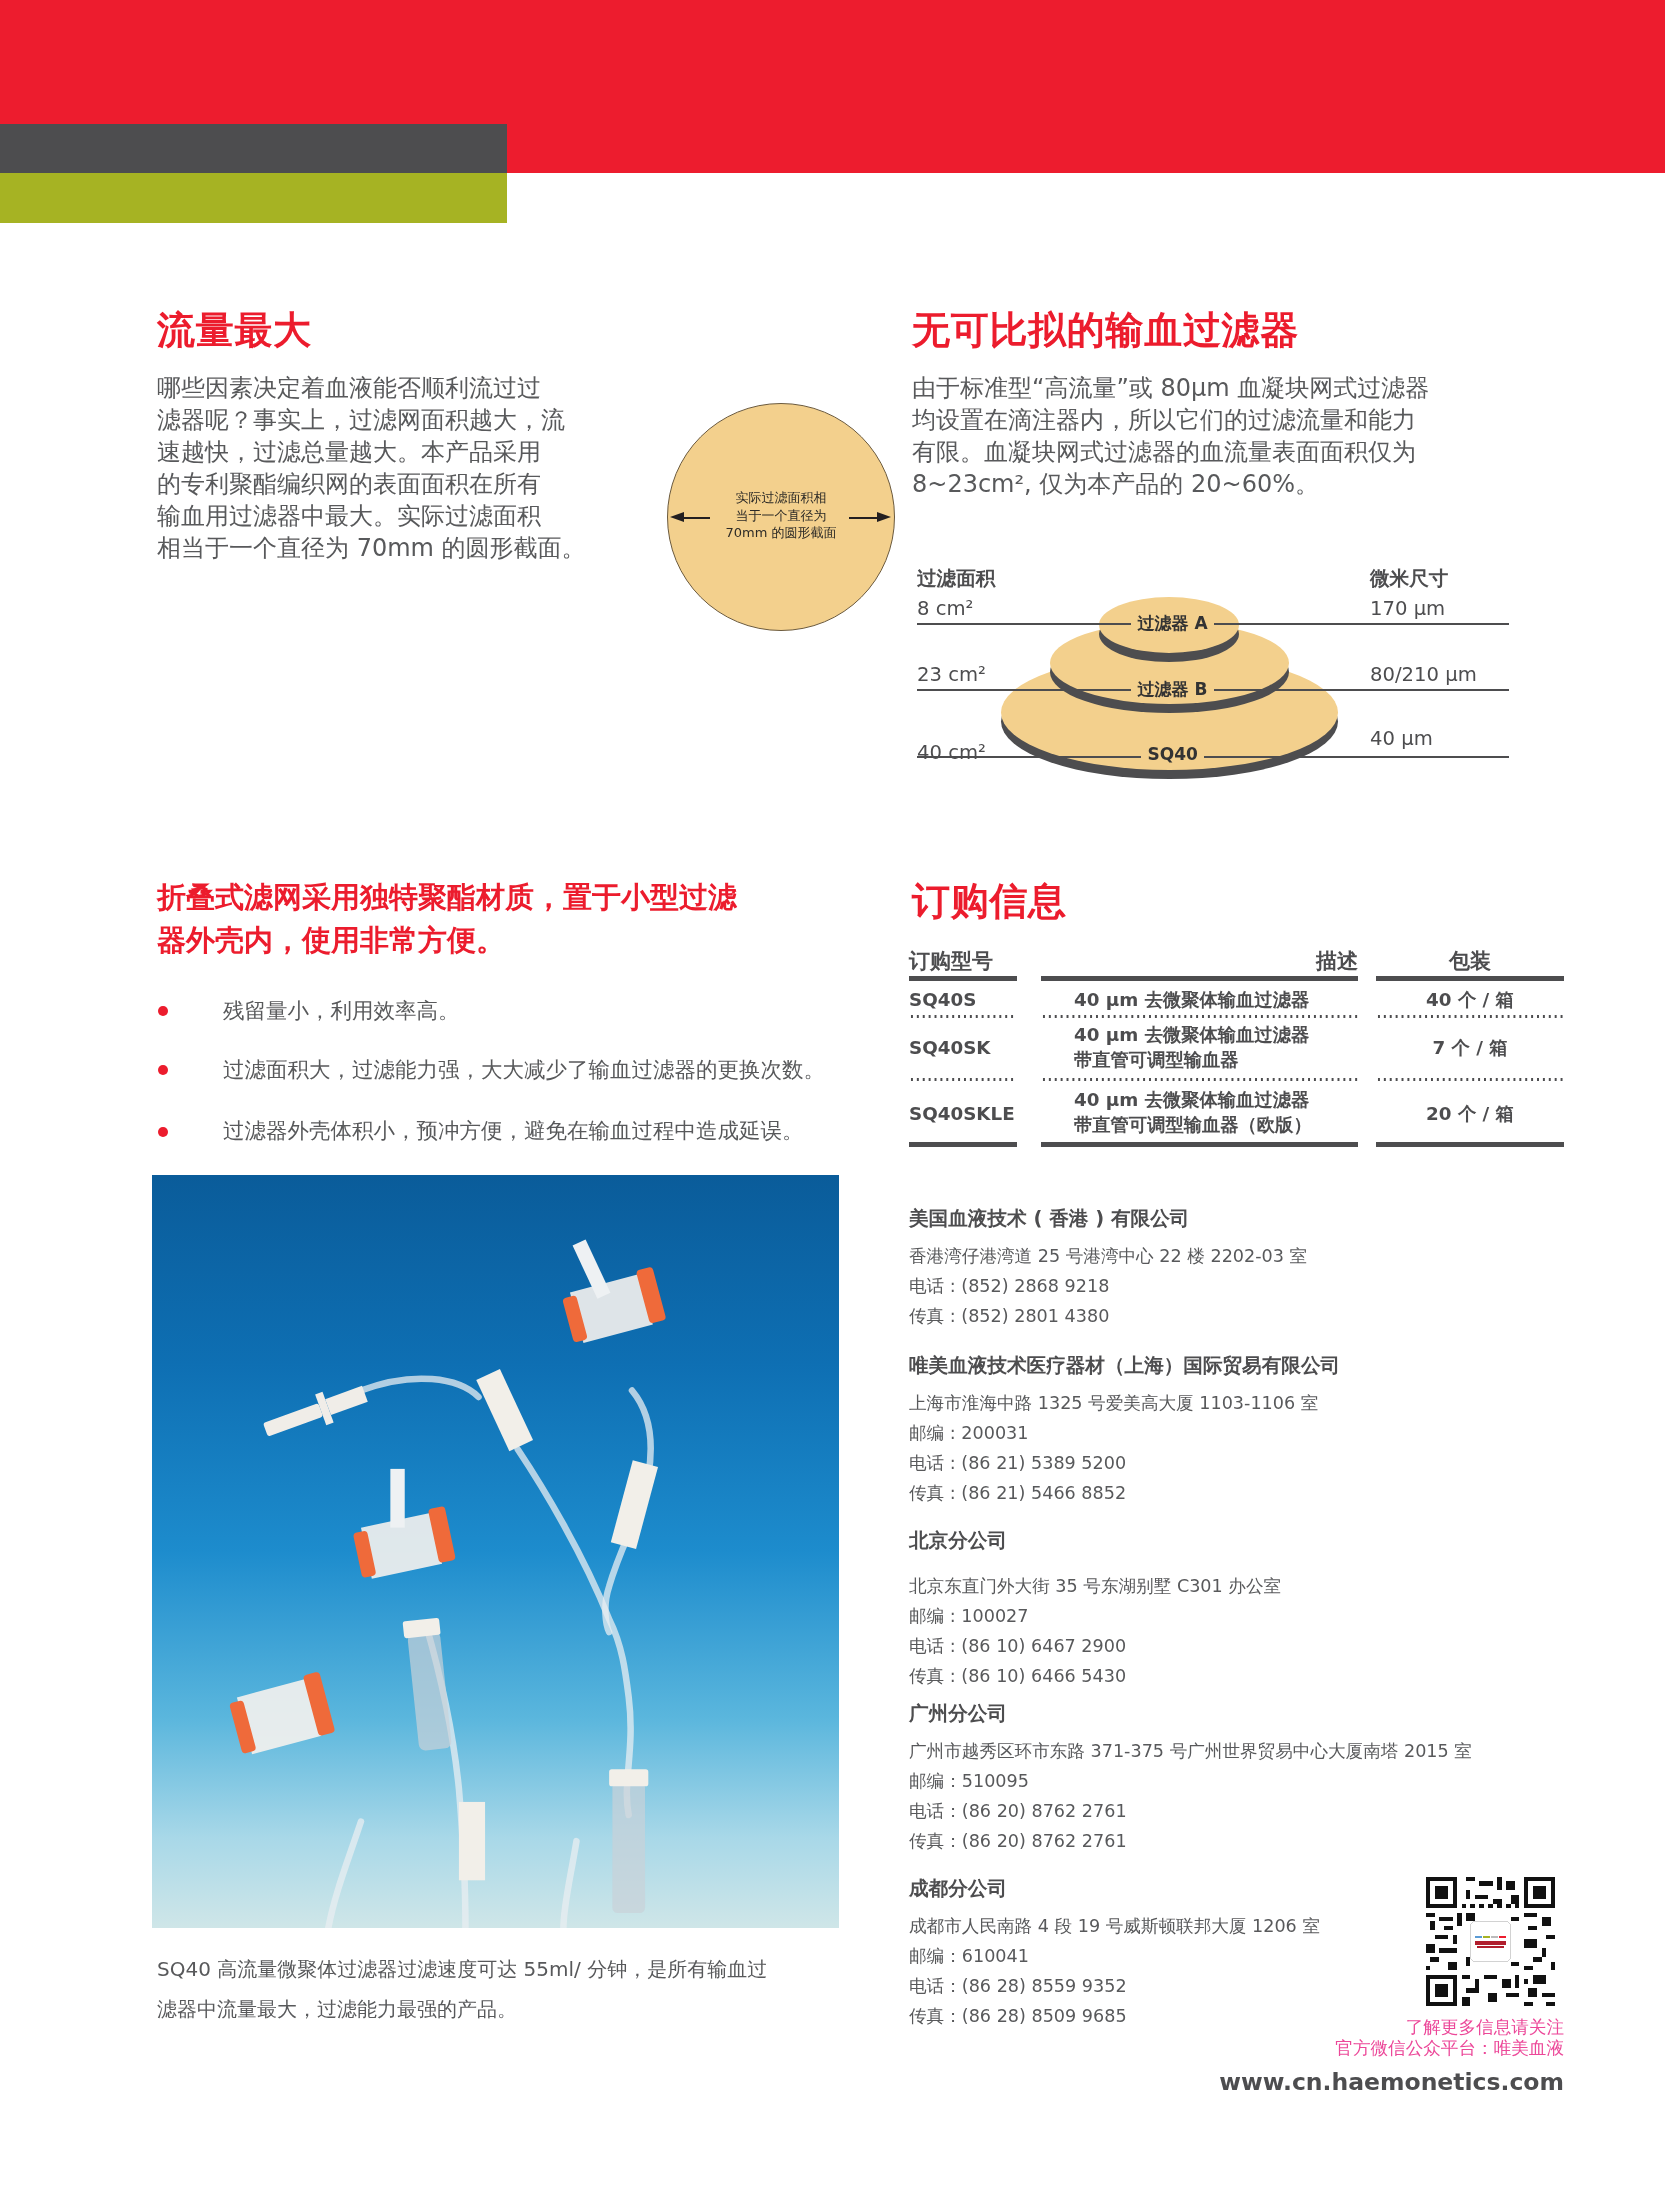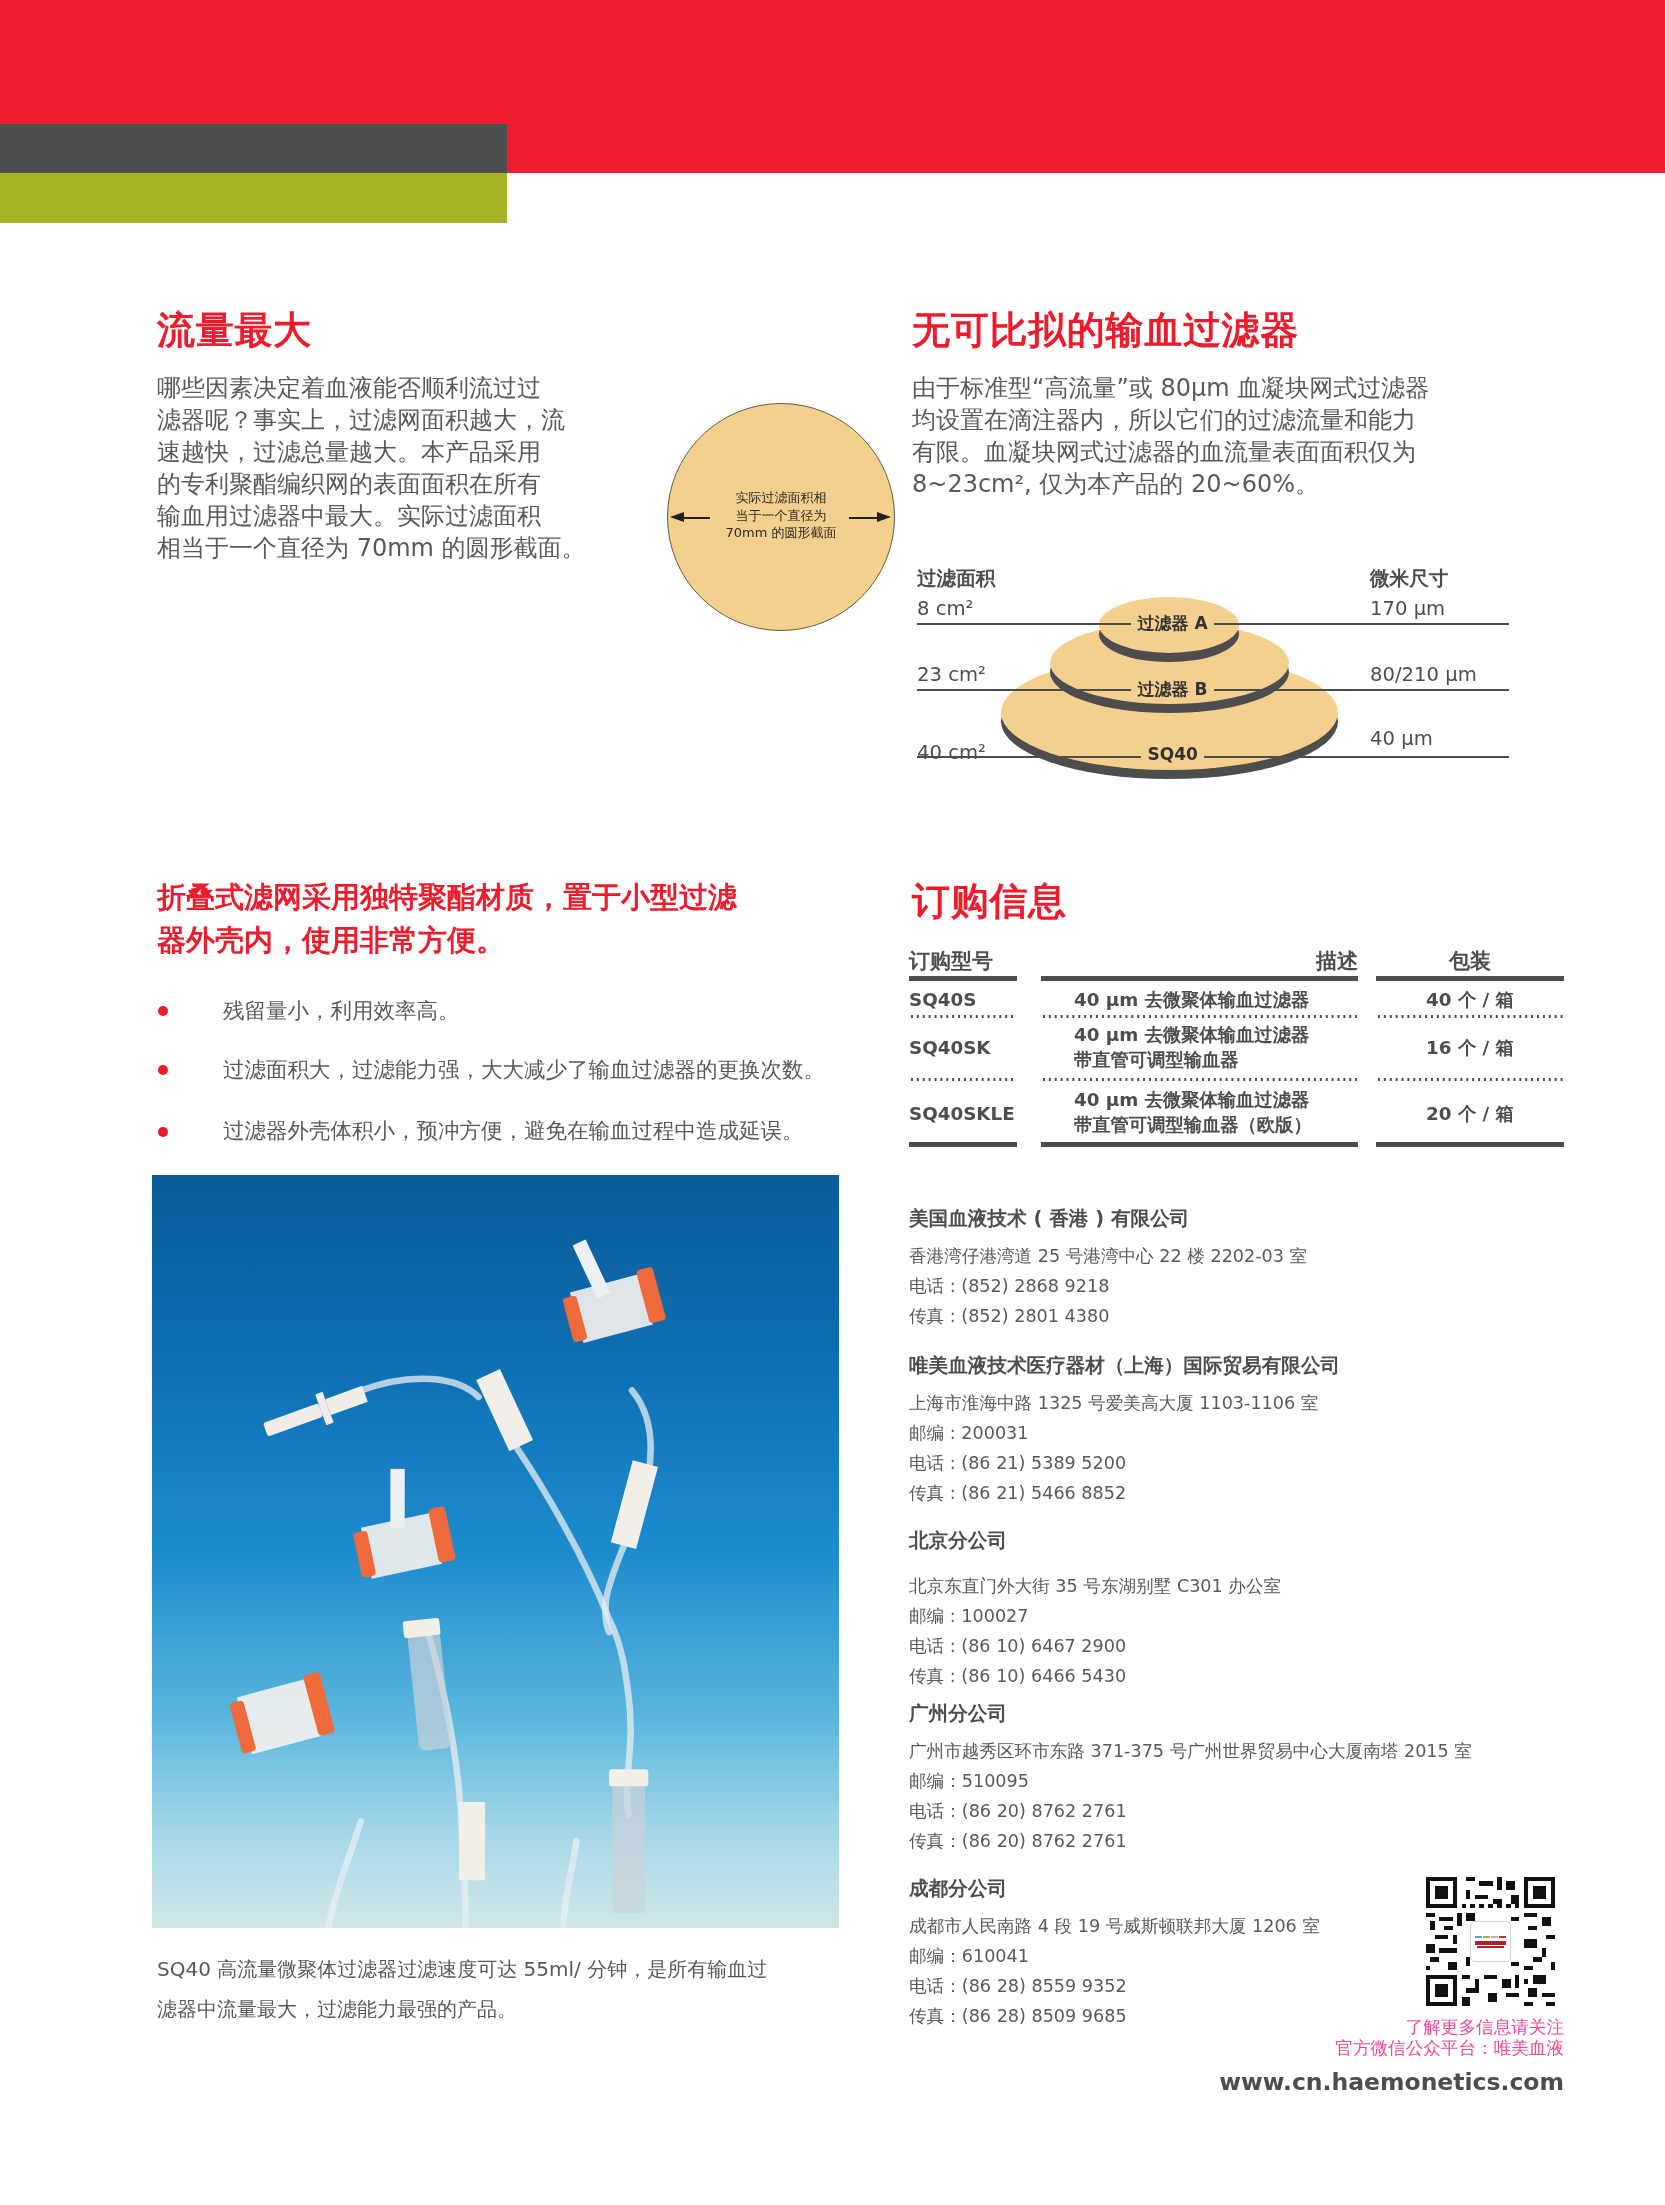--- a/index.html
+++ b/index.html
@@ -199,21 +199,21 @@
 
 <div class="abs rule-dot" style="left:909px; top:1015px; width:108px;"></div>
 <div class="abs rule-dot" style="left:1041px; top:1015px; width:317px;"></div>
 <div class="abs rule-dot" style="left:1376px; top:1015px; width:188px;"></div>
 
 <div class="abs td" style="left:909px; top:1035px;">SQ40SK</div>
 <div class="abs td" style="left:1074px; top:1022px;">
   <div>40 μm 去微聚体输血过滤器</div>
   <div>带直管可调型输血器</div>
 </div>
-<div class="abs td" style="left:1376px; top:1035px; width:188px; text-align:center;">16 个 / 箱</div>
+<div class="abs td" style="left:1376px; top:1035px; width:188px; text-align:center;">7 个 / 箱</div>
 
 <div class="abs rule-dot" style="left:909px; top:1078px; width:108px;"></div>
 <div class="abs rule-dot" style="left:1041px; top:1078px; width:317px;"></div>
 <div class="abs rule-dot" style="left:1376px; top:1078px; width:188px;"></div>
 
 <div class="abs td" style="left:909px; top:1101px;">SQ40SKLE</div>
 <div class="abs td" style="left:1074px; top:1087px;">
   <div>40 μm 去微聚体输血过滤器</div>
   <div>带直管可调型输血器（欧版）</div>
 </div>

